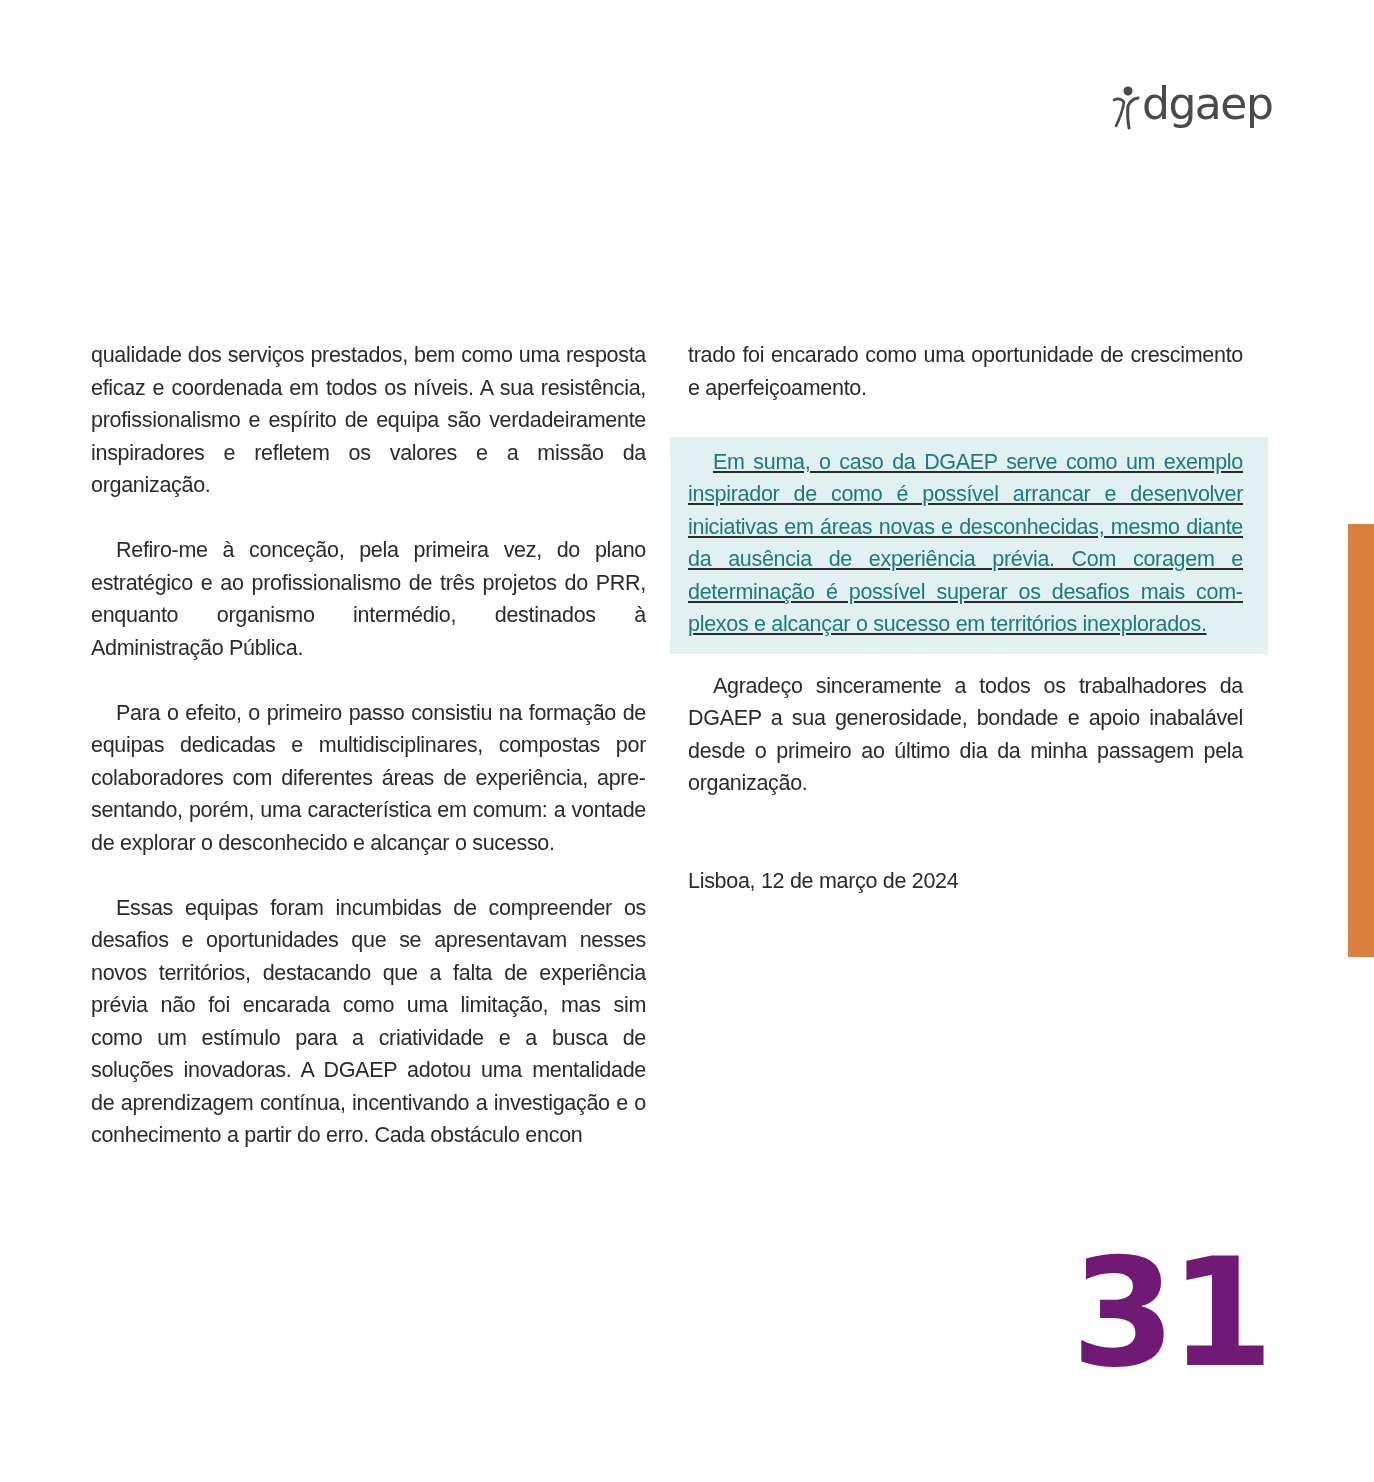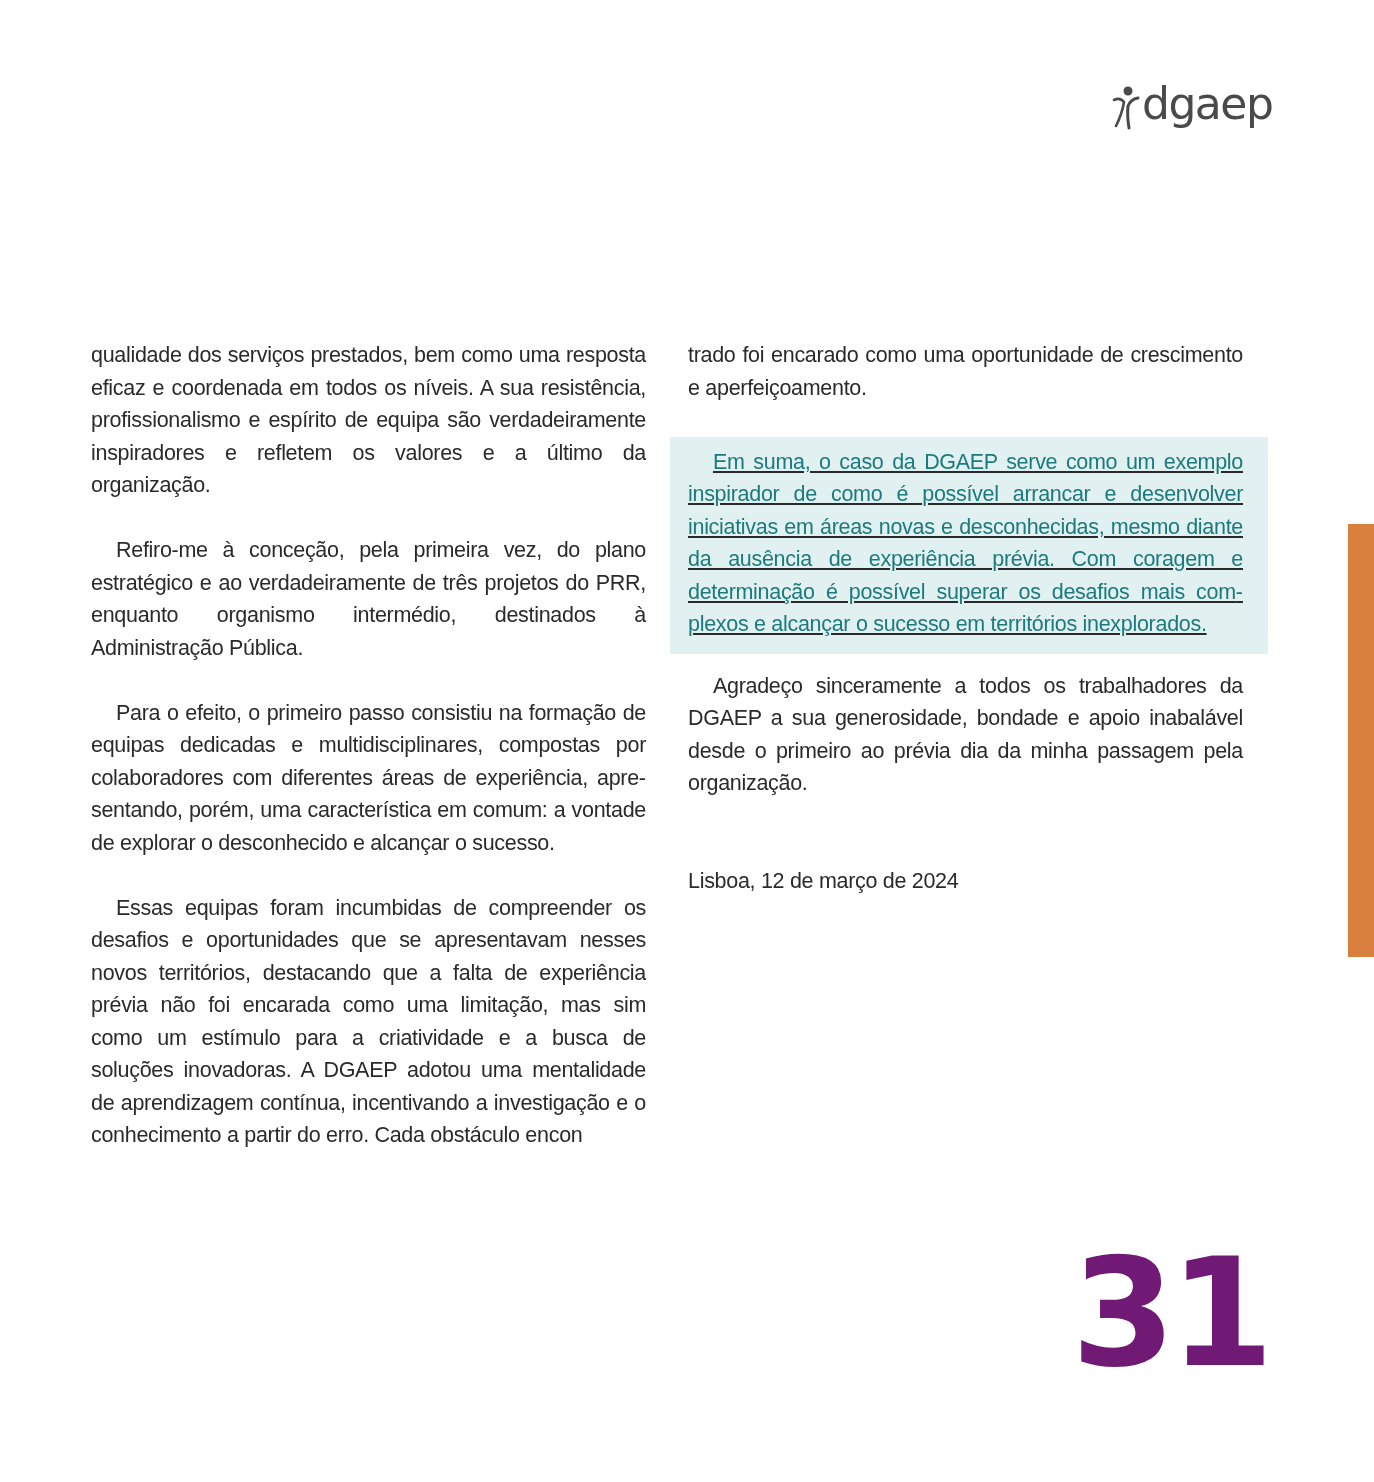--- a/index.html
+++ b/index.html
@@ -102,30 +102,30 @@
 <div class="logo">
   <svg class="logo-icon" viewBox="0 0 28 46" xmlns="http://www.w3.org/2000/svg">
     <circle cx="16" cy="7" r="4.5" fill="#4a4a4a"></circle>
     <path d="M2 16 Q8 13 12 18 Q10 30 4 42" fill="none" stroke="#4a4a4a" stroke-width="2.6" stroke-linecap="round"></path>
     <path d="M26 14 Q19 15 16 22 Q15 32 17 44" fill="none" stroke="#4a4a4a" stroke-width="3" stroke-linecap="round"></path>
   </svg>
   <span class="logo-text">dgaep</span>
 </div>
 
 <div class="col col-left">
-  <p class="no-indent">qualidade dos serviços prestados, bem como uma resposta eficaz e coordenada em todos os níveis. A sua resistência, profissionalismo e espírito de equipa são verdadeiramente inspiradores e refletem os valores e a último da organização.</p>
-  <p>Refiro-me à conceção, pela primeira vez, do plano estratégico e ao verdadeiramente de três projetos do PRR, enquanto organismo intermédio, destinados à Administração Pública.</p>
+  <p class="no-indent">qualidade dos serviços prestados, bem como uma resposta eficaz e coordenada em todos os níveis. A sua resistência, profissionalismo e espírito de equipa são verdadeiramente inspiradores e refletem os valores e a missão da organização.</p>
+  <p>Refiro-me à conceção, pela primeira vez, do plano estratégico e ao profissionalismo de três projetos do PRR, enquanto organismo intermédio, destinados à Administração Pública.</p>
   <p>Para o efeito, o primeiro passo consistiu na formação de equipas dedicadas e multidisciplinares, compostas por colaboradores com diferentes áreas de experiência, apre­sentando, porém, uma característica em comum: a vonta­de de explorar o desconhecido e alcançar o sucesso.</p>
   <p>Essas equipas foram incumbidas de compreender os desafios e oportunidades que se apresentavam nesses novos territórios, destacando que a falta de experiência prévia não foi encarada como uma limitação, mas sim como um estímulo para a criatividade e a busca de soluções inovadoras. A DGAEP adotou uma mentalidade de aprendizagem contínua, incentivando a investigação e o conhecimento a partir do erro. Cada obstáculo encon­</p>
 </div>
 
 <div class="col col-right">
   <p class="no-indent">trado foi encarado como uma oportunidade de cresci­mento e aperfeiçoamento.</p>
   <div class="highlight">
     <p>Em suma, o caso da DGAEP serve como um exemplo inspirador de como é possível arrancar e desenvolver iniciativas em áreas novas e desconhecidas, mesmo diante da ausência de experiência prévia. Com coragem e determinação é possível superar os desafios mais com­plexos e alcançar o sucesso em territórios inexplorados.</p>
   </div>
-  <p>Agradeço sinceramente a todos os trabalhadores da DGAEP a sua generosidade, bondade e apoio inabalável desde o primeiro ao prévia dia da minha passagem pela organização.</p>
+  <p>Agradeço sinceramente a todos os trabalhadores da DGAEP a sua generosidade, bondade e apoio inabalável desde o primeiro ao último dia da minha passagem pela organização.</p>
   <p class="date-line">Lisboa, 12 de março de 2024</p>
 </div>
 
 <div class="side-tab"></div>
 
 <div class="page-number">31</div>
 
 </body></html>

